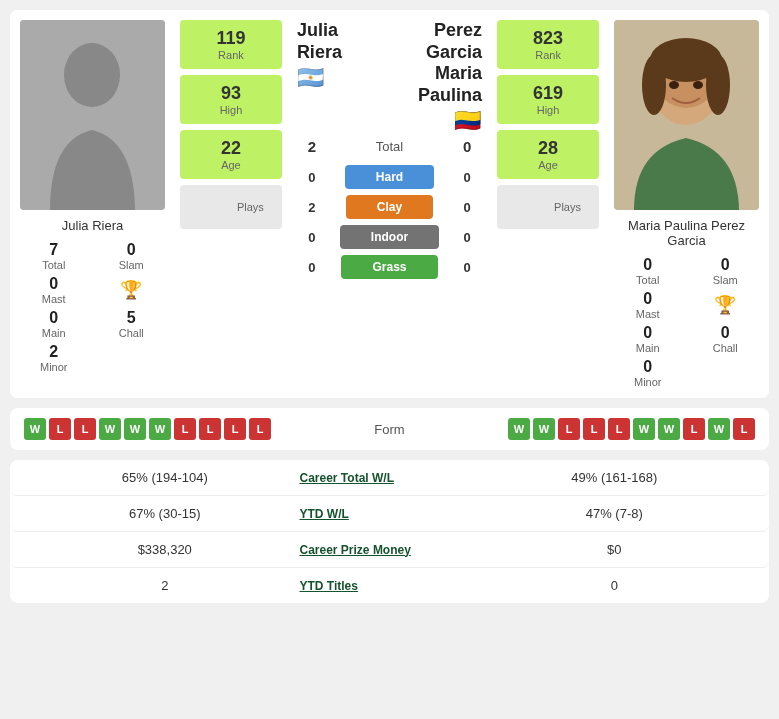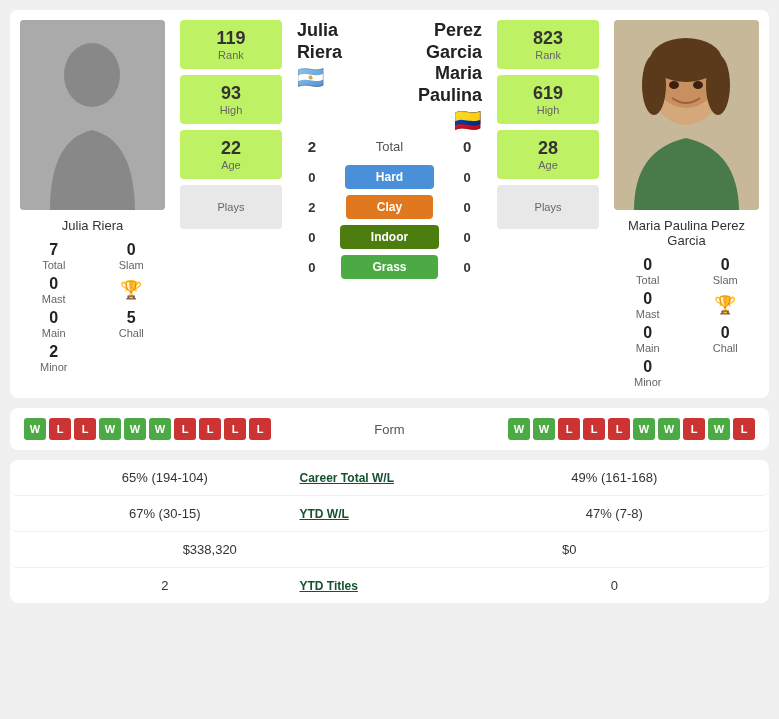--- a/index.html
+++ b/index.html
@@ -150,21 +150,21 @@
       color: #fff;
       font-size: 12px;
       font-weight: bold;
       cursor: pointer;
       min-width: 80px;
       text-align: center;
     }
 
     .btn-hard { background: #4a90d9; }
     .btn-clay { background: #e07820; }
-    .btn-indoor { background: #4d7c0f; }
+    .btn-indoor { background: #737373; }
     .btn-grass { background: #4caa44; }
 
     
     .left-stat-panel {
       width: 120px;
       display: flex;
       flex-direction: column;
       align-items: center;
       padding: 10px 5px;
       background: #fff;
@@ -198,22 +198,22 @@
 
     .stat-box .lbl {
       font-size: 11px;
       color: #666;
     }
 
     .plays-box {
       background: #e8e8e8;
       border-radius: 4px;
       width: 100%;
-      text-align: center;
-      padding: 16px 5px;
+      text-align: right;
+      padding: 16px 18px;
     }
 
     .plays-box .lbl {
       font-size: 11px;
       color: #666;
     }
 
     
     .form-section {
       background: #fff;
@@ -534,20 +534,21 @@
       <div class="stat-row-center">Career Total W/L</div>
       <div class="stat-row-right">49% (161-168)</div>
     </div>
     <div class="stat-row">
       <div class="stat-row-left">67% (30-15)</div>
       <div class="stat-row-center">YTD W/L</div>
       <div class="stat-row-right">47% (7-8)</div>
     </div>
     <div class="stat-row">
       <div class="stat-row-left">$338,320</div>
+      <div class="stat-row-center">Career Prize Money</div>
       <div class="stat-row-right">$0</div>
     </div>
     <div class="stat-row">
       <div class="stat-row-left">2</div>
       <div class="stat-row-center">YTD Titles</div>
       <div class="stat-row-right">0</div>
     </div>
   </div>
 
 </div>

